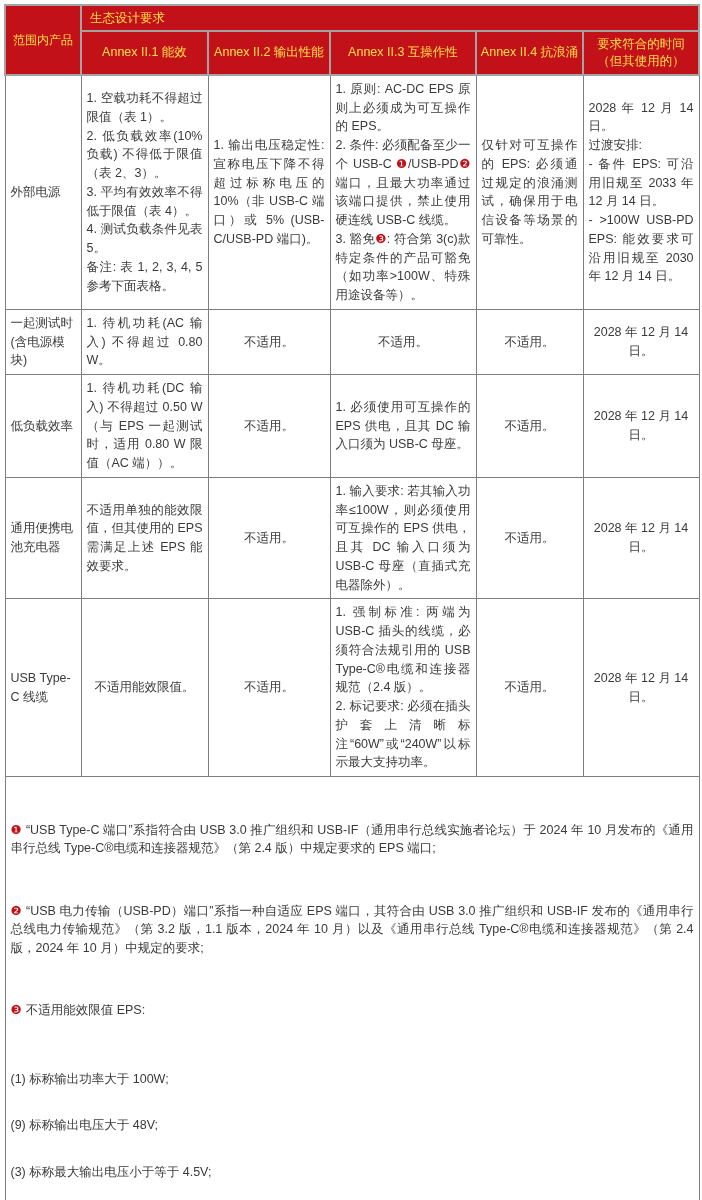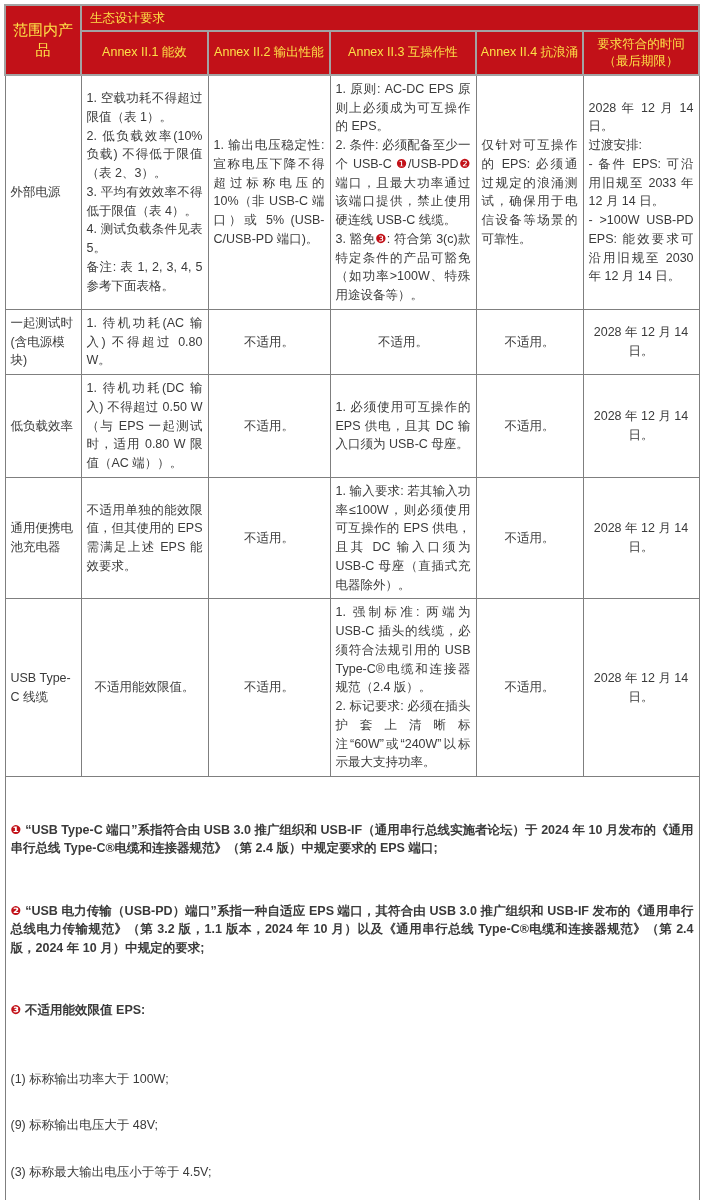--- a/index.html
+++ b/index.html
@@ -32,21 +32,21 @@
     text-align: center;
     vertical-align: middle;
     white-space: pre-line;
   }
   table.spec th.group {
     text-align: left;
     padding: 3px 8px;
     height: 18px;
   }
   table.spec th.corner {
-    font-size: 15px;
+    font-size: 12px;
   }
   table.spec td {
     border: 1px solid #7f7f7f;
     font-size: 12.5px;
     color: #3a3a3a;
     line-height: 1.5;
     padding: 4px 5px;
     vertical-align: middle;
     white-space: pre-line;
     word-break: break-word;
@@ -57,21 +57,20 @@
   .fnmark { color: #c21118; }
   td.footcell {
     padding: 6px 8px 4px 8px;
     white-space: normal;
     vertical-align: top;
   }
   .fn-para {
     margin: 2px 0 4px 0;
     line-height: 1.5;
     text-align: justify;
-    font-weight: bold;
   }
   .fn-para .fnmark { margin-right: 4px; }
   .fn-item {
     margin: 8px 0 1px 0;
     line-height: 1.52;
   }
 </style>
 </head>
 <body>
 
@@ -89,21 +88,21 @@
       <tr>
         <th class="corner" rowspan="2">范围内产品</th>
         <th class="group" colspan="5">生态设计要求</th>
       </tr>
       <tr>
         <th>Annex II.1 能效</th>
         <th>Annex II.2 输出性能</th>
         <th>Annex II.3 互操作性</th>
         <th>Annex II.4 抗浪涌</th>
         <th>要求符合的时间
-（最后期限）</th>
+（但其使用的）</th>
       </tr>
     </thead>
     <tbody>
       <tr>
         <td class="product">外部电源</td>
         <td class="j">1. 空载功耗不得超过限值（表 1）。
 2. 低负载效率(10%负载) 不得低于限值（表 2、3）。
 3. 平均有效效率不得低于限值（表 4）。
 4. 测试负载条件见表 5。
 备注: 表 1, 2, 3, 4, 5 参考下面表格。</td>

